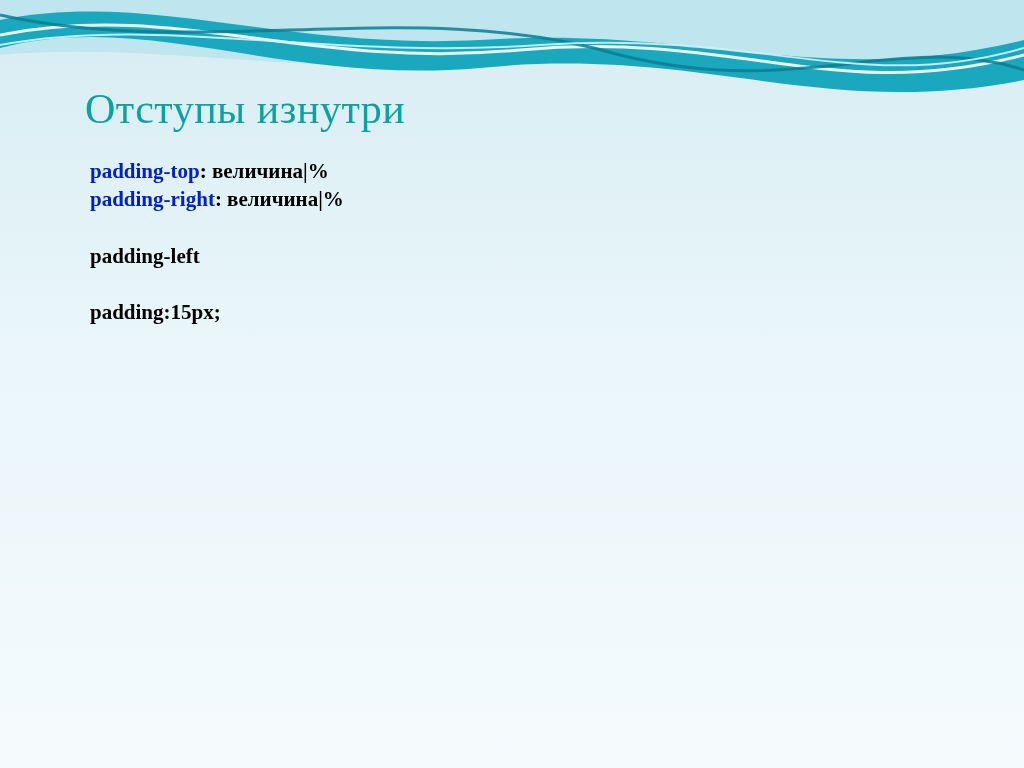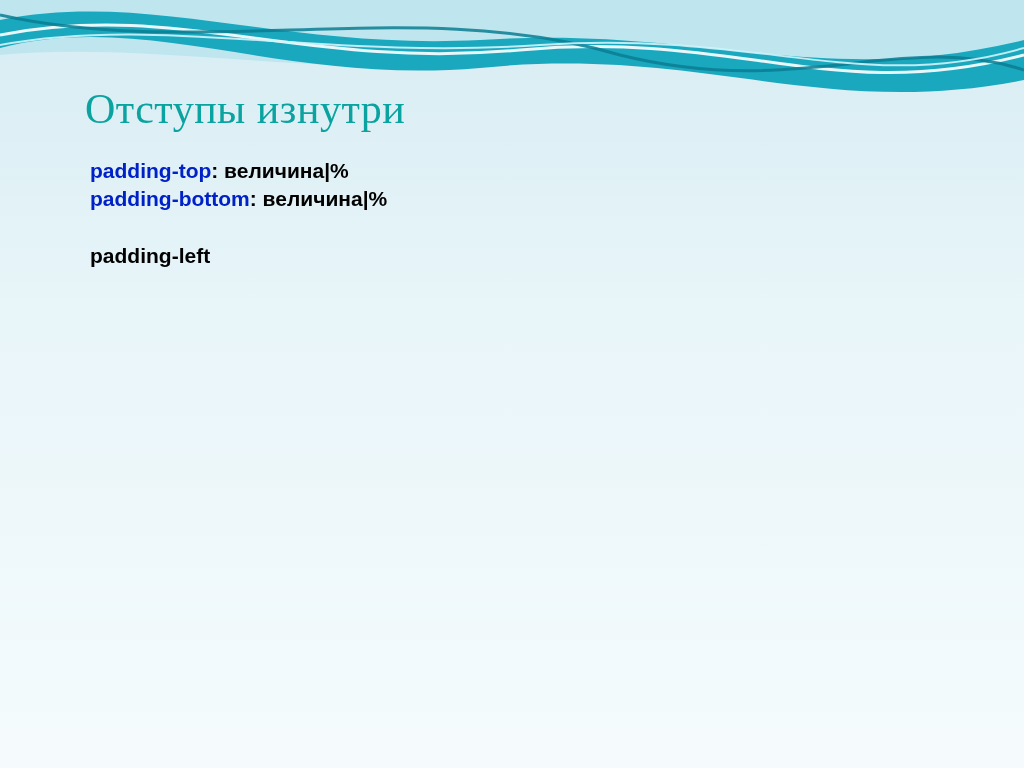--- a/index.html
+++ b/index.html
@@ -32,21 +32,21 @@
     font-size: 42px;
     color: #0aa3a0;
     font-weight: normal;
     letter-spacing: 0.5px;
   }
   .body {
     position: absolute;
     top: 157px;
     left: 90px;
     right: 90px;
-    font-family: Liberation Sans, sans-serif;
+    font-family: Liberation Serif, serif;
     font-size: 21px;
     color: #000;
     line-height: 1.35;
     font-weight: bold;
   }
   .kw { color: #0020c8; }
   .plain { color: #000; }
   .spacer { height: 28px; }
 </style>
 </head>
@@ -64,23 +64,24 @@
 
     <path d="M0,15 C200,60 420,-5 620,55 C800,100 900,30 1024,70" fill="none" stroke="#0a7d92" stroke-width="3" opacity="0.85"></path>
 
     <path d="M0,45 C160,15 320,60 540,45 C760,30 860,95 1024,48" fill="none" stroke="#cff3fb" stroke-width="2" opacity="0.9"></path>
   </svg>
 
   <div class="title">Отступы изнутри</div>
 
   <div class="body">
     <div><span class="kw">padding-top</span><span class="plain">: величина|%</span></div>
-    <div><span class="kw">padding-bottom</span><span class="plain">: величина|%</span></div>
+    <div><span class="kw">padding-right</span><span class="plain">: величина|%</span></div>
 
     <div class="spacer"></div>
 
     <div><span class="plain">padding-left</span></div>
 
     <div class="spacer"></div>
 
+    <div><span class="plain">padding:15px;</span></div>
   </div>
 
 </div>
 
 </body></html>

